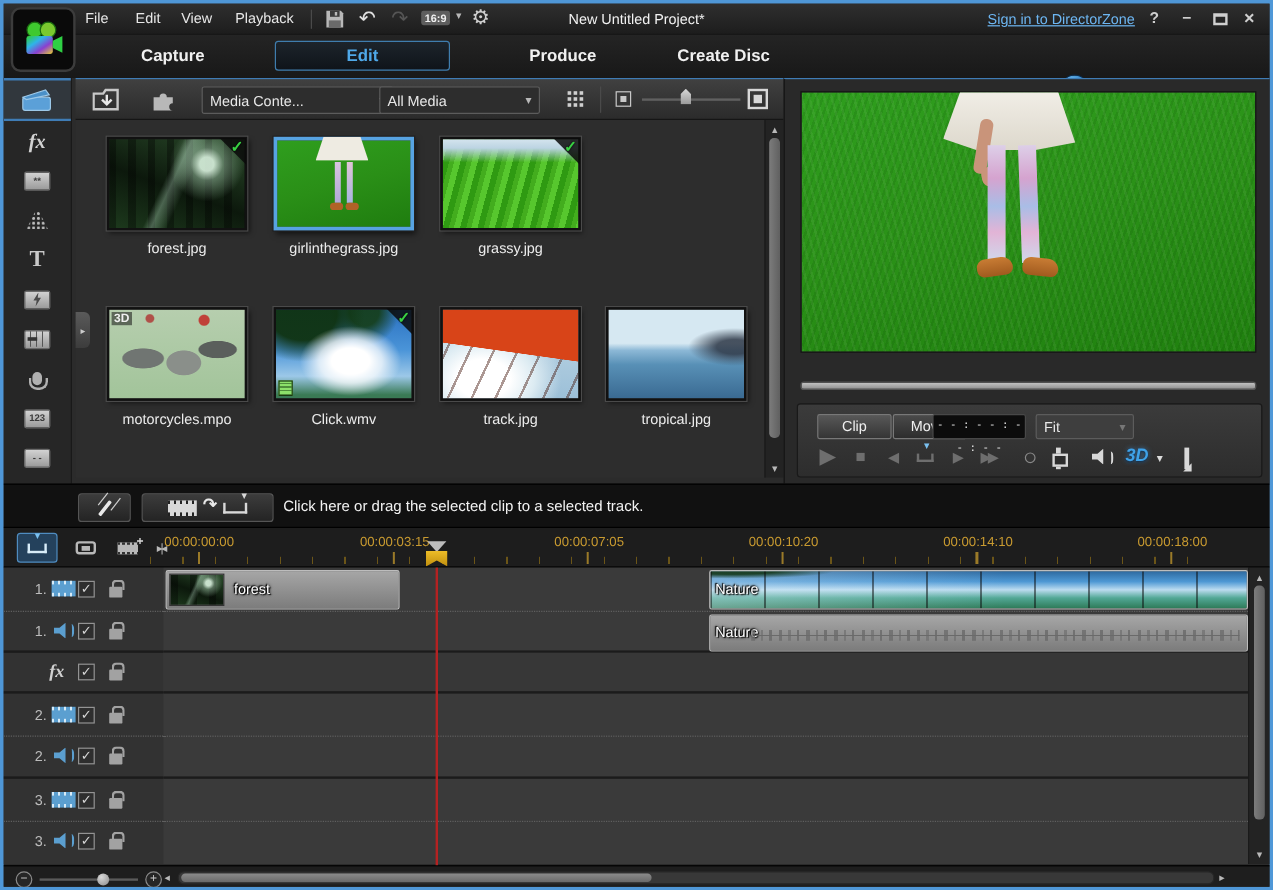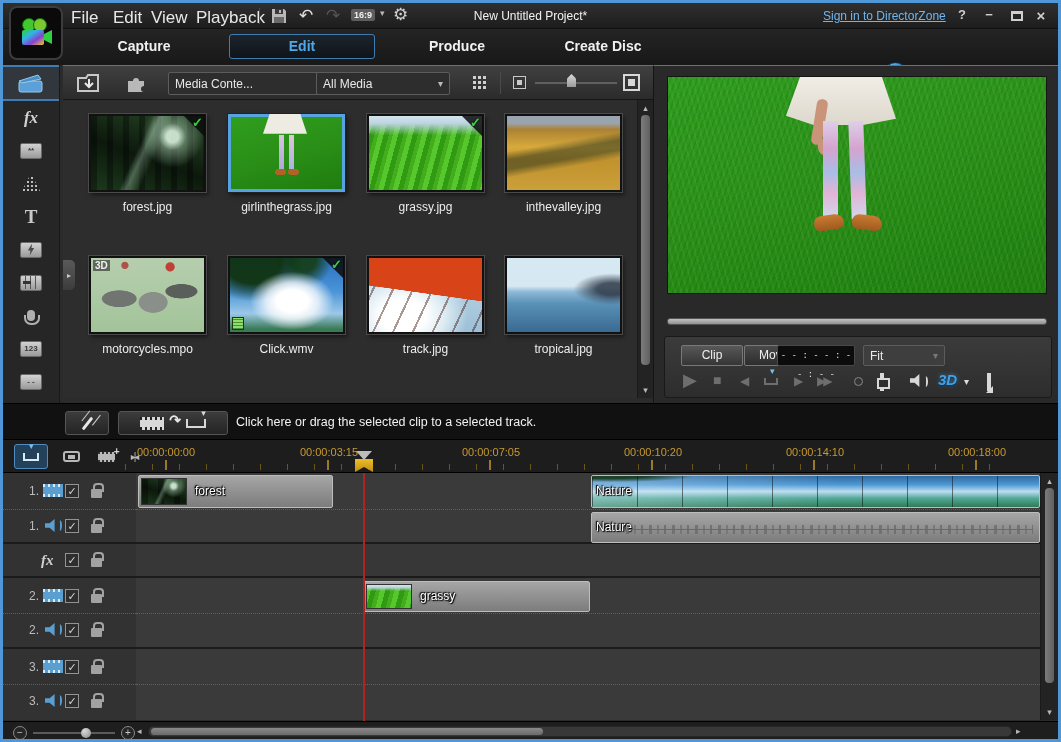--- a/index.html
+++ b/index.html
@@ -2,21 +2,21 @@
 <html><head>
 <meta charset="utf-8">
 <style>
 *{margin:0;padding:0;box-sizing:border-box}
 html,body{background:#9ab4c8}
 #win{position:relative;width:1061px;height:742px;background:#2b2b2b;border:3px solid #4f97d7;
      font-family:"Liberation Sans",sans-serif;color:#ddd;overflow:hidden;font-size:12px}
 .abs{position:absolute}
 
 #titlebar{position:absolute;left:0;top:0;width:100%;height:26px;background:linear-gradient(#2f2f2f,#1d1d1d);border-bottom:1px solid #101010}
-.menu{position:absolute;top:5px;color:#e8e8e8;font-size:17px;cursor:default}
+.menu{position:absolute;top:5px;color:#e8e8e8;font-size:12px;cursor:default}
 #applogo{position:absolute;left:6px;top:3px;width:54px;height:54px;background:#0a0a0a;border:2px solid #3c3c3c;border-radius:8px;z-index:20;display:flex;align-items:center;justify-content:center}
 .tbtn{position:absolute;top:4px;color:#cfcfcf;font-size:14px}
 .badge169{position:absolute;left:348px;top:6px;background:#5e5e5e;border-radius:2px;color:#f0f0f0;font-size:9px;font-weight:bold;padding:1px 3px}
 #proj-title{position:absolute;left:50%;top:6px;transform:translateX(-50%);color:#f2f2f2}
 #signin{position:absolute;left:820px;top:6px;color:#6db6f2;}
 .winctl{position:absolute;top:4px;color:#cfcfcf;font-size:13px;font-weight:bold;text-align:center;width:18px}
 #maxbox{position:absolute;left:1008px;top:8px;width:12px;height:10px;border:2px solid #cfcfcf;border-top-width:3px}
 
 #modetabs{position:absolute;left:0;top:26px;width:100%;height:36px;background:linear-gradient(#242424,#181818)}
 .modetab{position:absolute;top:9px;font-size:14px;font-weight:bold;color:#f0f0f0;text-align:center}
@@ -197,21 +197,21 @@
     <a id="signin" href="#">Sign in to DirectorZone</a>
     <span class="winctl" style="left:950px;font-weight:bold">?</span>
     <span class="winctl" style="left:977px">−</span>
     <span id="maxbox"></span>
     <span class="winctl" style="left:1029px;font-size:15px">×</span>
   </div>
 
   <div id="modetabs">
     <span class="modetab" style="left:95px;width:92px">Capture</span>
     <span id="tab-edit">Edit</span>
-    <span class="modetab" style="left:408px;width:92px">Produce</span>
+    <span class="modetab" style="left:420px;width:92px">Produce</span>
     <span class="modetab" style="left:550px;width:100px">Create Disc</span>
     <div id="brand">
       <div id="brand-circle">▲</div>
       <div id="brand-name">PowerDirector</div>
     </div>
   </div>
 
   <div id="rooms">
     <div class="room sel">
       <svg width="26" height="20" viewBox="0 0 26 20">
@@ -293,24 +293,20 @@
         <div style="position:absolute;left:57px;top:52px;width:11px;height:6px;background:#b06227;border-radius:3px"></div>
       </div>
       <div class="mlabel">girlinthegrass.jpg</div>
     </div>
     <div class="mitem" style="left:300px;top:14px">
       <div class="mthumb th-grassy">
         <div class="chk"></div>
         <span class="chkmark">✓</span>
       </div>
       <div class="mlabel">grassy.jpg</div>
-    </div>
-    <div class="mitem" style="left:438px;top:14px">
-      <div class="mthumb th-valley"></div>
-      <div class="mlabel">inthevalley.jpg</div>
     </div>
     <div class="mitem" style="left:22px;top:156px">
       <div class="mthumb th-moto">
         <span class="badge3d">3D</span>
       </div>
       <div class="mlabel">motorcycles.mpo</div>
     </div>
     <div class="mitem" style="left:161px;top:156px">
       <div class="mthumb th-nature">
         <div class="chk"></div>
@@ -470,24 +466,20 @@
     <div class="cthumb th-forest"></div>
     <span class="cliplabel">forest</span>
   </div>
   <div class="clip" id="clip-nature-v" style="left:588px;top:472px;width:449px;height:33px">
     <span class="cliplabel">Nature</span>
   </div>
   <div class="clip" id="clip-nature-a" style="left:588px;top:509px;width:449px;height:31px">
     <span class="cliplabel">Nature</span>
     <div class="waveform"></div>
   </div>
-  <div class="clip" style="left:360px;top:578px;width:227px;height:31px">
-    <div class="cthumb th-grassy" style="height:25px"></div>
-    <span class="cliplabel" style="top:7px">grassy</span>
-  </div>
 
   <div class="vscroll" style="left:1037px;top:470px;width:18px;height:247px">
     <span class="sarrow" style="top:3px">▴</span>
     <div class="sthumb" style="top:15px;height:195px;left:4px"></div>
     <span class="sarrow" style="bottom:3px">▾</span>
   </div>
 
   <div id="bottombar">
     <span class="circbtn" style="left:10px">−</span>
     <div id="tl-zoom-track"></div>

